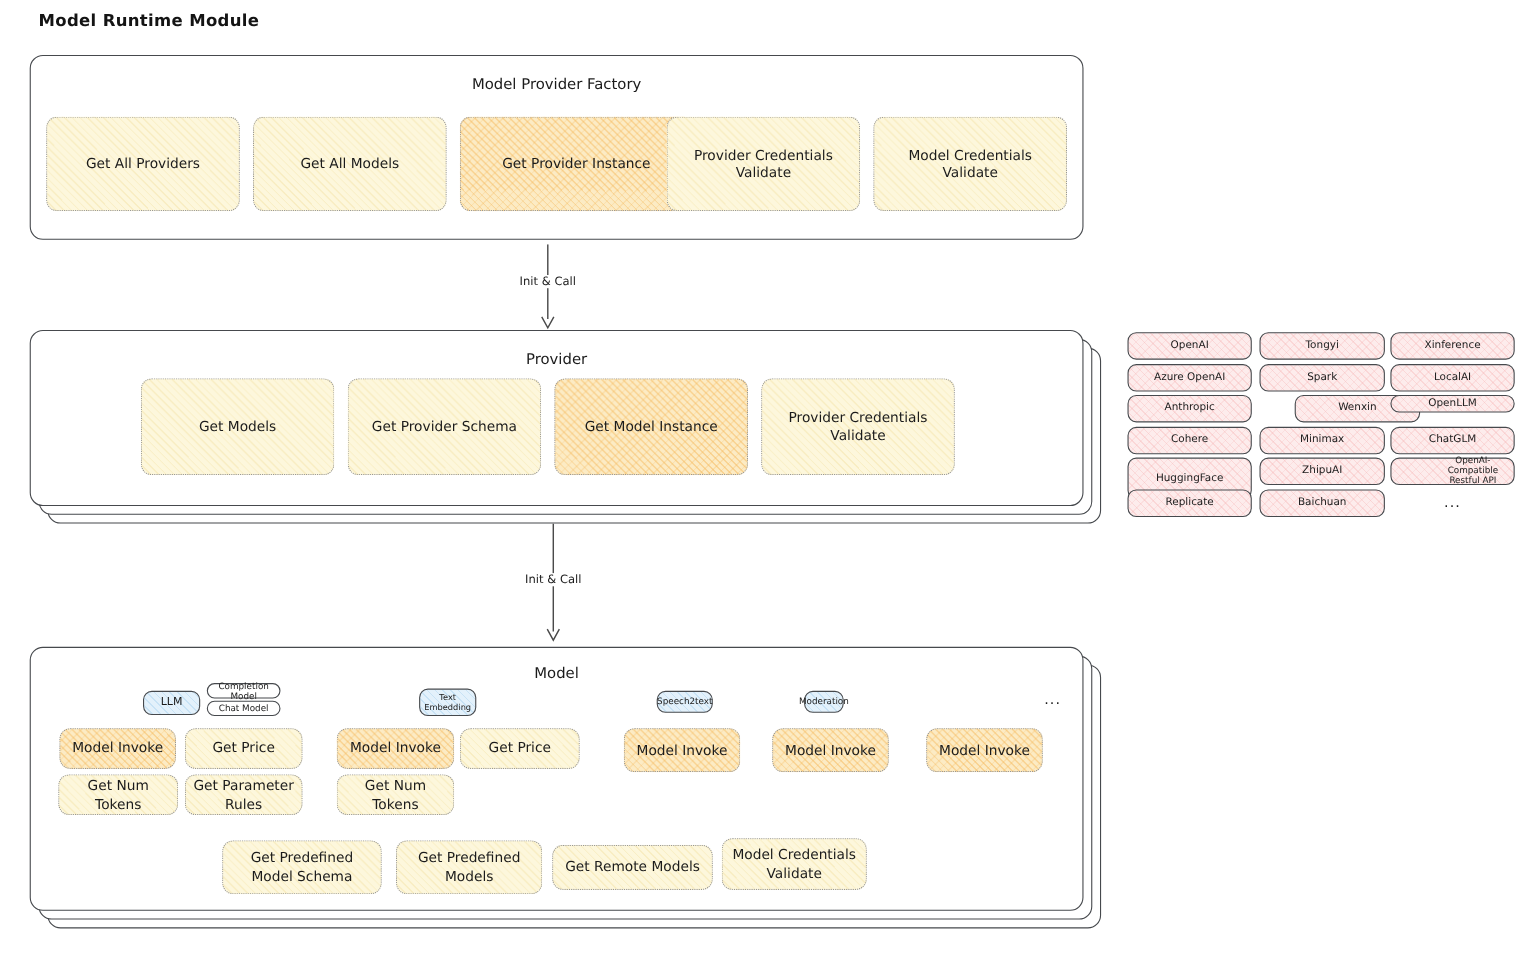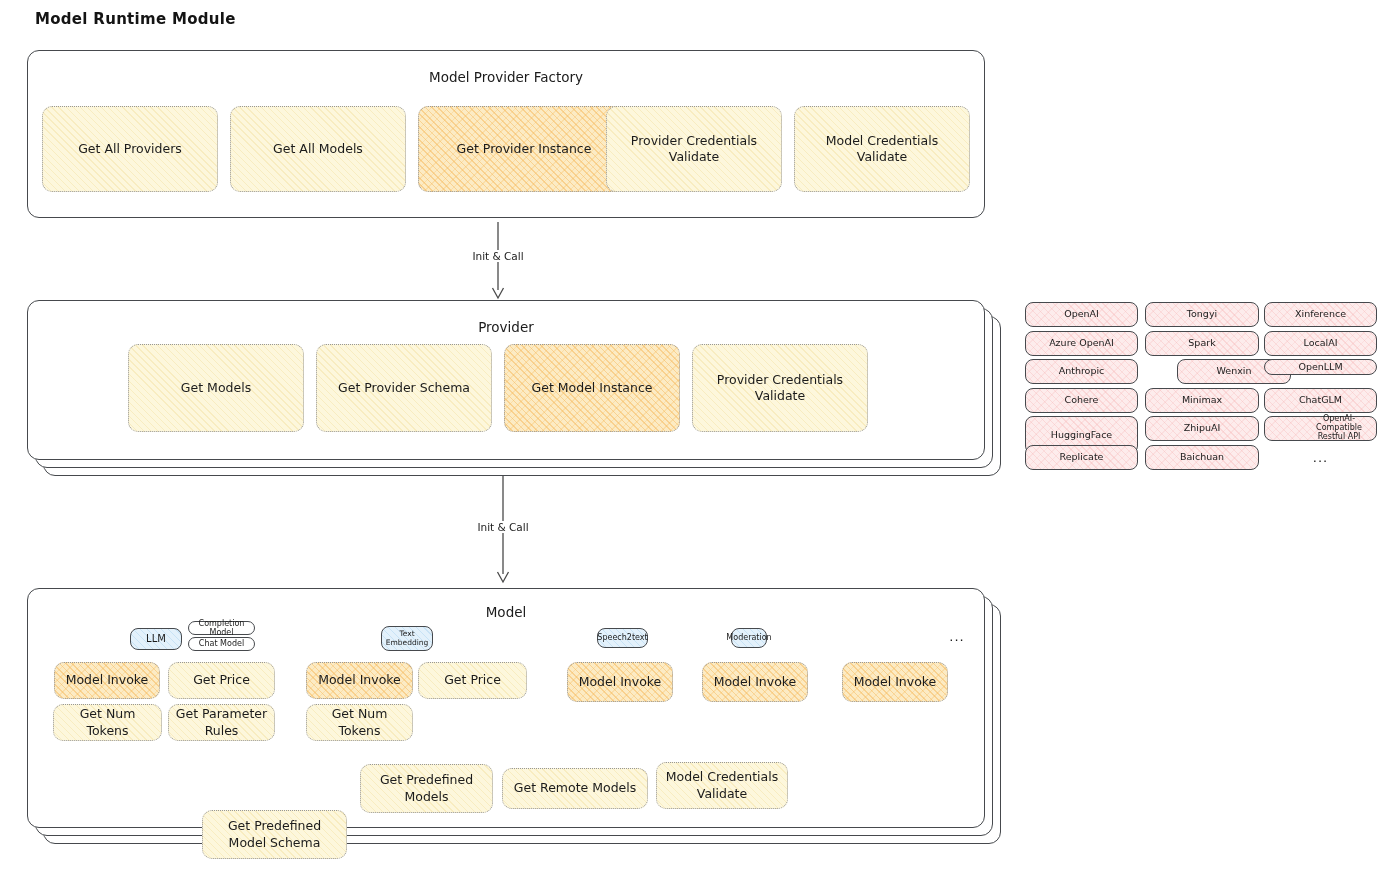--- a/index.html
+++ b/index.html
@@ -150,18 +150,18 @@
   <div class="node yellow sm" style="left:168px; top:704px; width:107px; height:37px;">Get Parameter Rules</div>
 
   <div class="node orange sm" style="left:306px; top:662px; width:107px; height:37px;">Model Invoke</div>
   <div class="node yellow sm" style="left:418px; top:662px; width:109px; height:37px;">Get Price</div>
   <div class="node yellow sm" style="left:306px; top:704px; width:107px; height:37px;">Get Num Tokens</div>
 
   <div class="node orange sm" style="left:567px; top:662px; width:106px; height:40px;">Model Invoke</div>
   <div class="node orange sm" style="left:702px; top:662px; width:106px; height:40px;">Model Invoke</div>
   <div class="node orange sm" style="left:842px; top:662px; width:106px; height:40px;">Model Invoke</div>
 
-  <div class="node yellow sm" style="left:202px; top:764px; width:145px; height:49px;margin-top:46px;">Get Predefined Model Schema</div>
+  <div class="node yellow sm" style="left:202px; top:764px; width:145px; height:49px;">Get Predefined Model Schema</div>
   <div class="node yellow sm" style="left:360px; top:764px; width:133px; height:49px;">Get Predefined Models</div>
   <div class="node yellow sm" style="left:502px; top:768px; width:146px; height:41px;">Get Remote Models</div>
   <div class="node yellow sm" style="left:656px; top:762px; width:132px; height:47px;">Model Credentials Validate</div>
 
 </div>
 
 </body></html>

